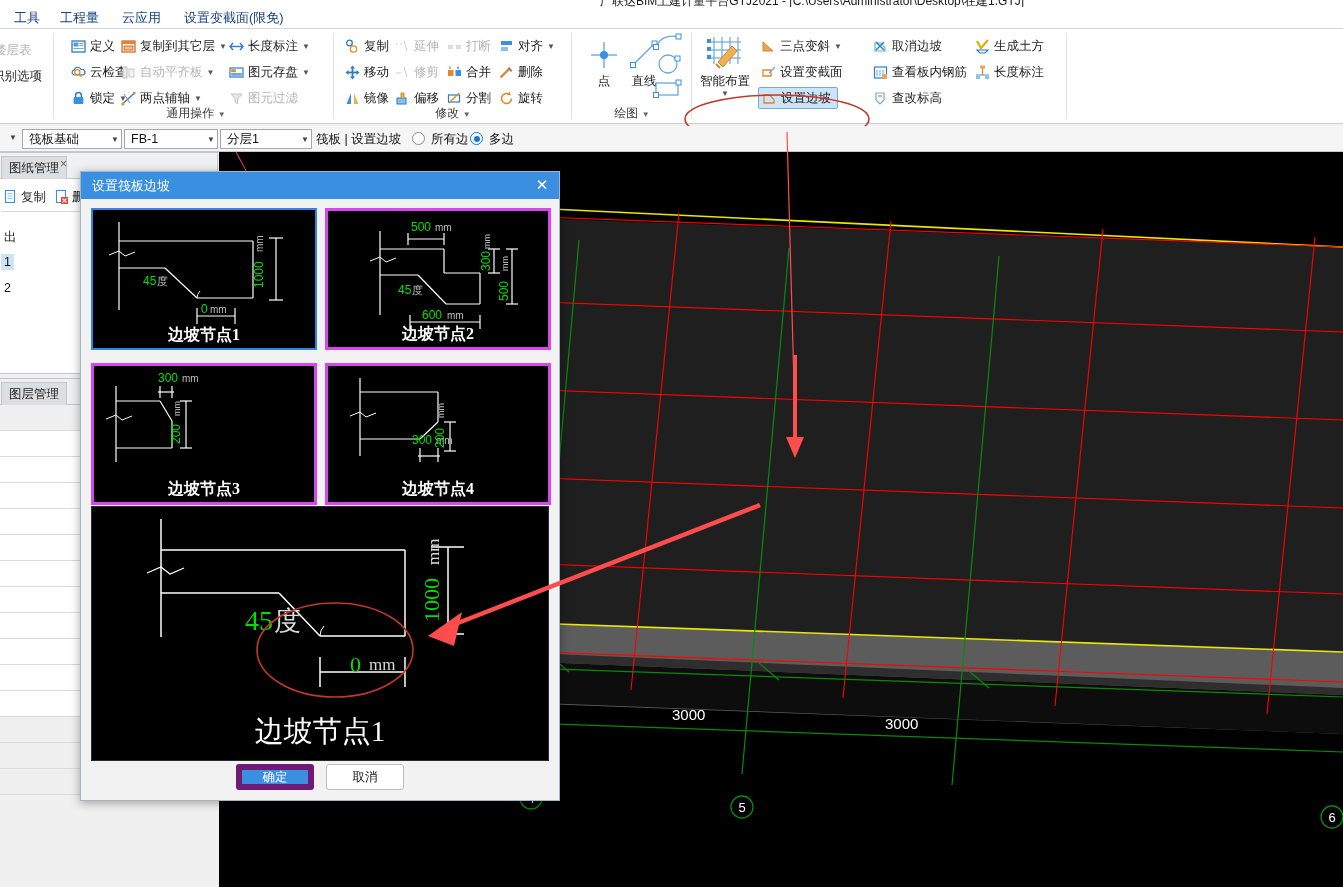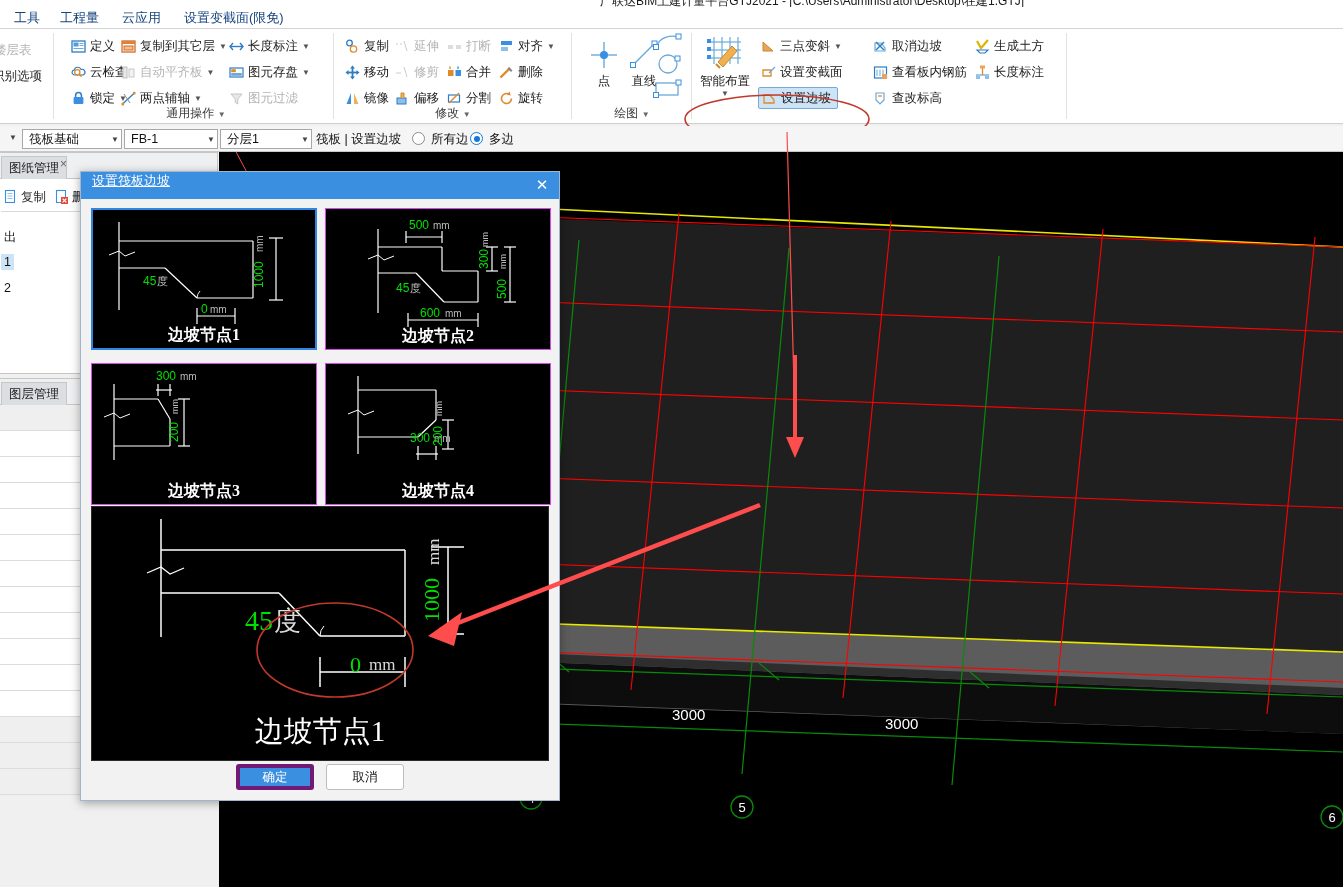--- a/index.html
+++ b/index.html
@@ -160,32 +160,32 @@
   }
 
   
   .dialog {
     position: absolute; left: 80px; top: 171px; width: 480px; height: 630px;
     background: #f2f2f2; border: 1px solid #9fb6cd;
     box-shadow: 0 2px 9px rgba(0,0,0,.34);
   }
   .dlg-title {
     height: 27px; background: #3b8fe0; color: #fff; font-size: 13px;
-    display: flex; padding-left: 11px; text-decoration: underline;
+    display: flex; align-items: center; padding-left: 11px;
   }
   .dlg-close {
     position: absolute; right: 8px; top: 4px; width: 18px; height: 18px;
     color: #fff; font-size: 15px; text-align: center; line-height: 17px;
   }
   .thumbs {
     position: absolute; left: 10px; top: 36px; width: 460px; height: 300px;
   }
   .thumb {
     position: absolute; width: 226px; height: 142px; background: #000;
-    border: 1px solid #d946ef; overflow: hidden;
+    border: 3px solid #d946ef; overflow: hidden;
   }
   .thumb.sel { border: 2px solid #2f86e0; }
   .thumb .tlab {
     position: absolute; bottom: 2px; width: 100%; text-align: center;
     color: #fff; font-size: 16px; font-family: "Liberation Serif", serif;
     font-weight: bold;
   }
   .bigprev {
     position: absolute; left: 10px; top: 334px; width: 458px; height: 255px;
     background: #000; border: 1px solid #2a2a2a; overflow: hidden;
@@ -195,21 +195,21 @@
     color: #fff; font-size: 29px; font-family: "Liberation Serif", serif;
   }
   .dlg-btns {
     position: absolute; left: 0; bottom: 10px; width: 100%;
     display: flex; justify-content: center; gap: 12px;
   }
   .btn {
     width: 78px; height: 26px; font-size: 12.5px; border-radius: 3px;
     display: flex; align-items: center; justify-content: center;
   }
-  .btn.primary { background: #3b8fe0; color: #fff; border: 4px solid #701a75; }
+  .btn.primary { background: #3b8fe0; color: #fff; border: 6px solid #701a75; }
   .btn.ghost { background: #fff; color: #111; border: 1px solid #bdbdbd; }
 
   svg { display: block; }
 </style>
 </head>
 <body>
 
 <div id="app">
 
   <div class="titlestrip">

